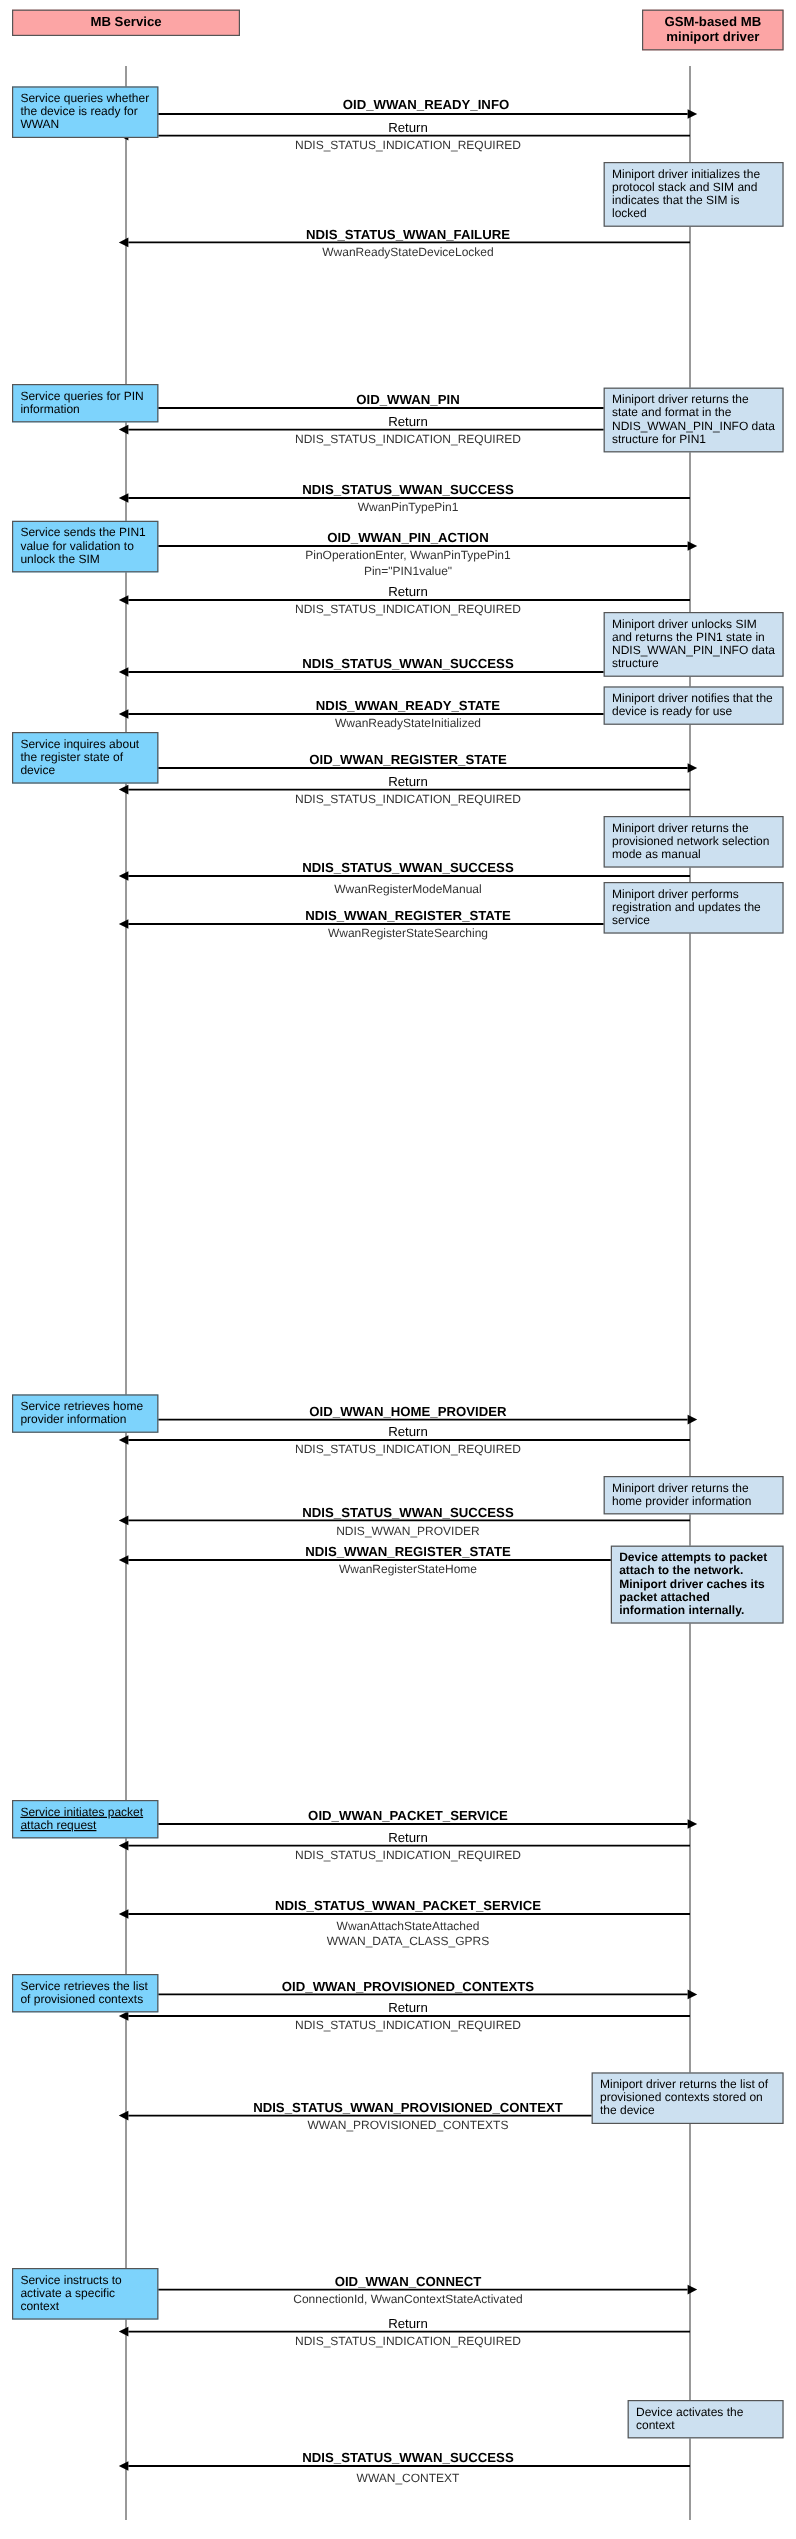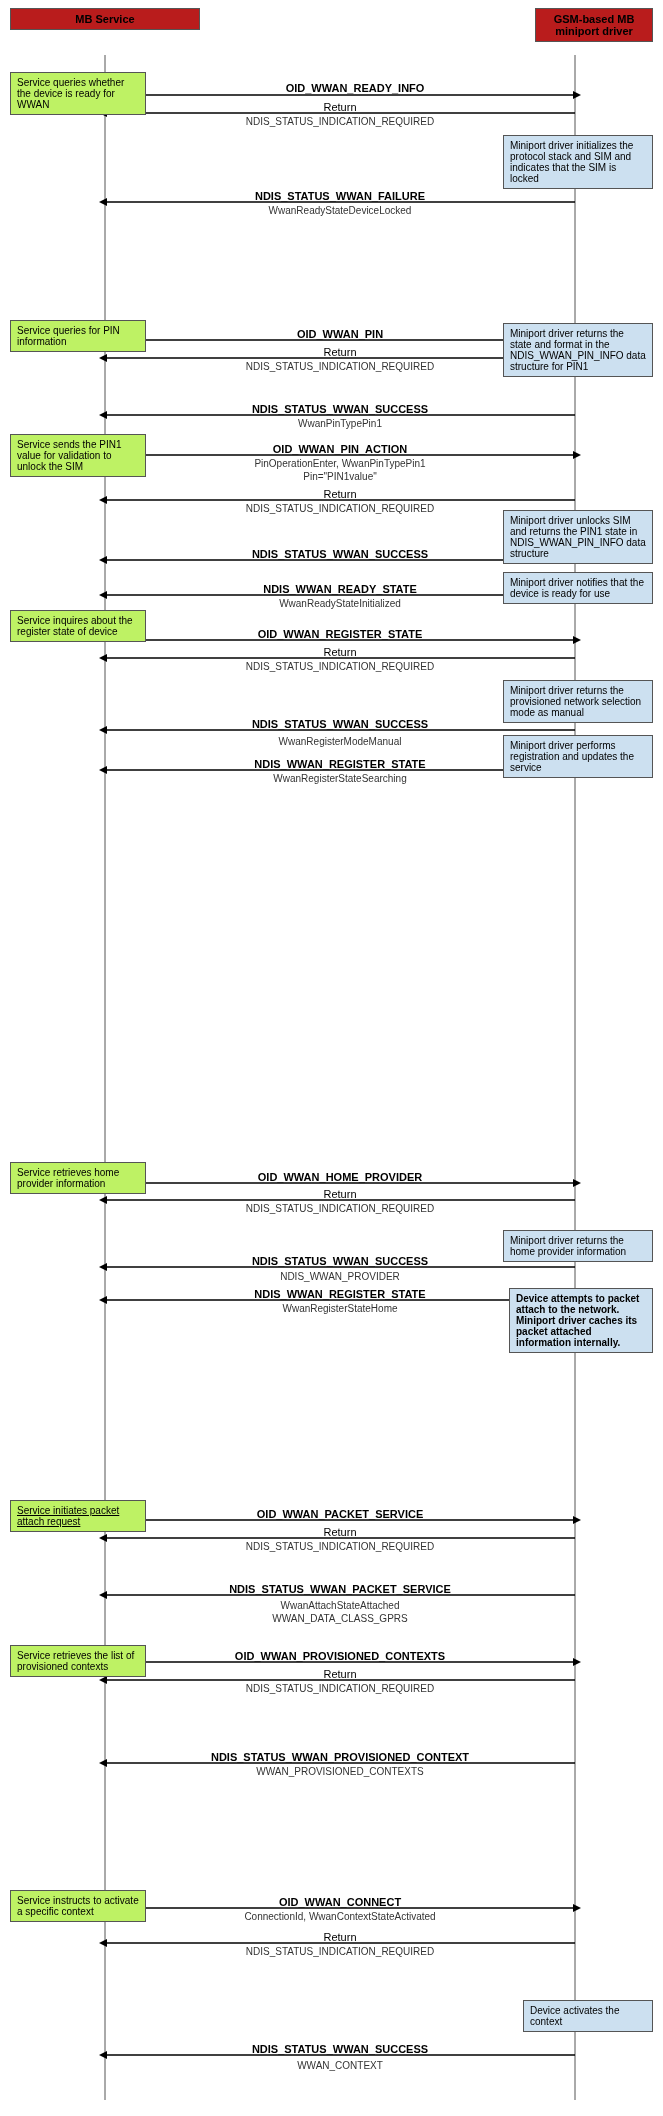--- a/index.html
+++ b/index.html
@@ -13,44 +13,44 @@
     .diagram {
       width: 663px;
       min-height: 2116px;
       position: relative;
       padding: 10px 0;
     }
     
     .actor {
       position: absolute;
       top: 8px;
-      background: #b91c1c;
+      background: #fca5a5;
       border: 1px solid #555;
       padding: 4px 6px;
       font-size: 11px;
       text-align: center;
       font-weight: bold;
     }
     .actor-left {
       left: 10px;
       width: 190px;
     }
     .actor-right {
       right: 20px;
       width: 120px;
     }
     
     .note-box {
       position: absolute;
       left: 10px;
-      background: #bef264;
+      background: #7dd3fc;
       border: 1px solid #555;
       padding: 4px 6px;
       font-size: 10px;
-      width: 136px;
+      width: 122px;
     }
     
     .note-box-right {
       position: absolute;
       right: 10px;
       background: #cce0f0;
       border: 1px solid #555;
       padding: 4px 6px;
       font-size: 10px;
       width: 150px;
@@ -224,20 +224,23 @@
   </div>
   <div class="note-box-right" style="top:735px;">
     <span>Miniport driver performs registration and updates the service</span>
   </div>
   <div class="note-box-right" style="top:1230px;">
     <span>Miniport driver returns the home provider information</span>
   </div>
   <div class="note-box-right" style="top:1288px; width:144px;font-weight:bold;">
     <span>Device attempts to packet attach to the network. Miniport driver caches its packet attached information internally.</span>
   </div>
+  <div class="note-box-right" style="top:1727px; width:160px;">
+    <span>Miniport driver returns the list of provisioned contexts stored on the device</span>
+  </div>
   <div class="note-box-right" style="top:2000px; width:130px;">
     <span>Device activates the context</span>
   </div>
 
   <div class="lbl lbl-bold" style="top:82px; left:340px;padding-left:30px;">OID_WWAN_READY_INFO</div>
 
   <div class="lbl" style="top:101px; left:340px;">Return</div>
 
   <div class="lbl lbl-sub" style="top:116px; left:340px;">NDIS_STATUS_INDICATION_REQUIRED</div>
 

